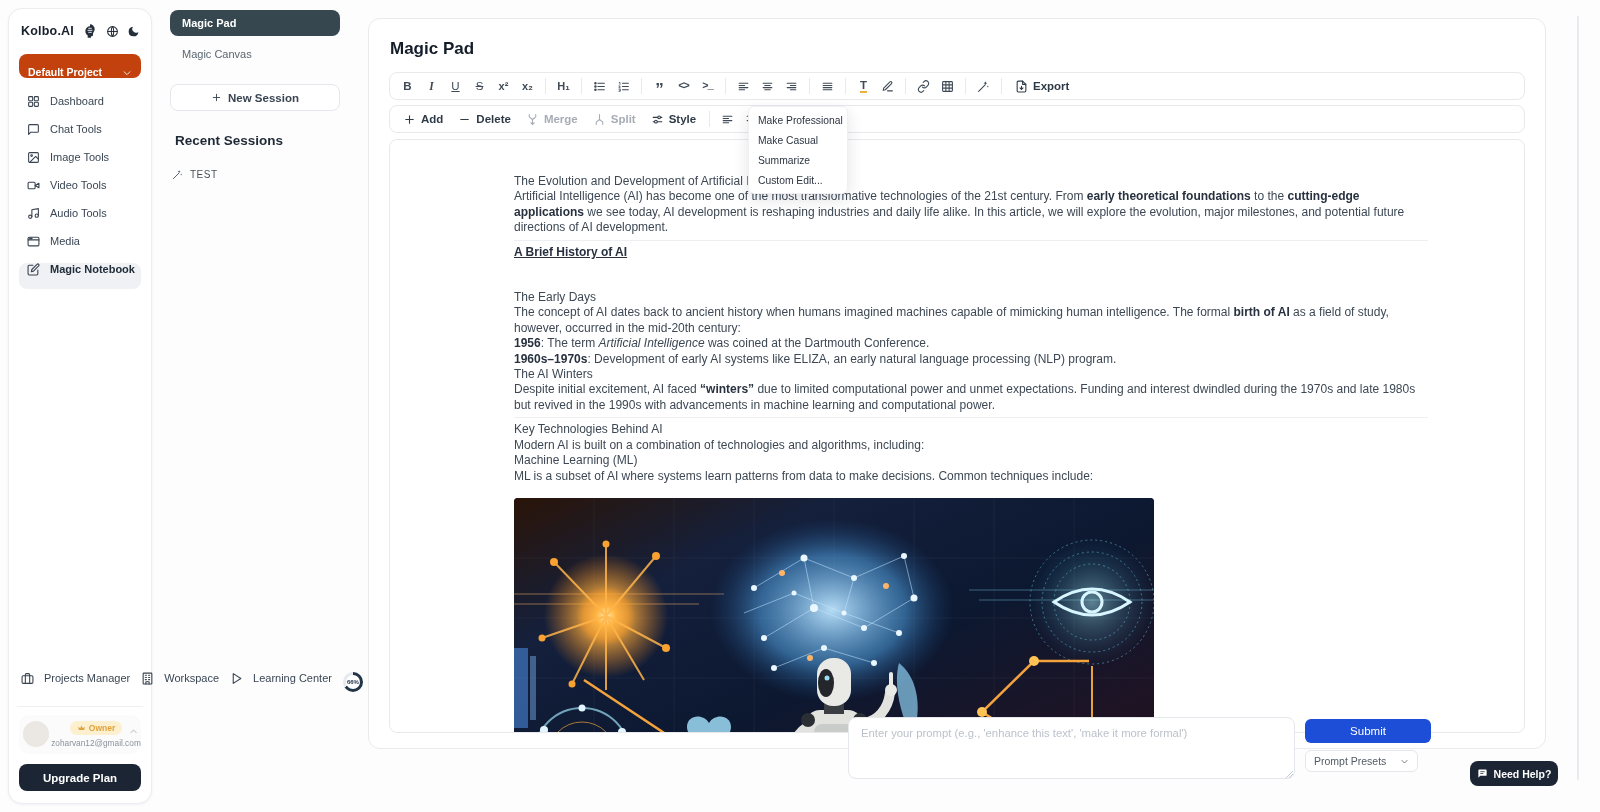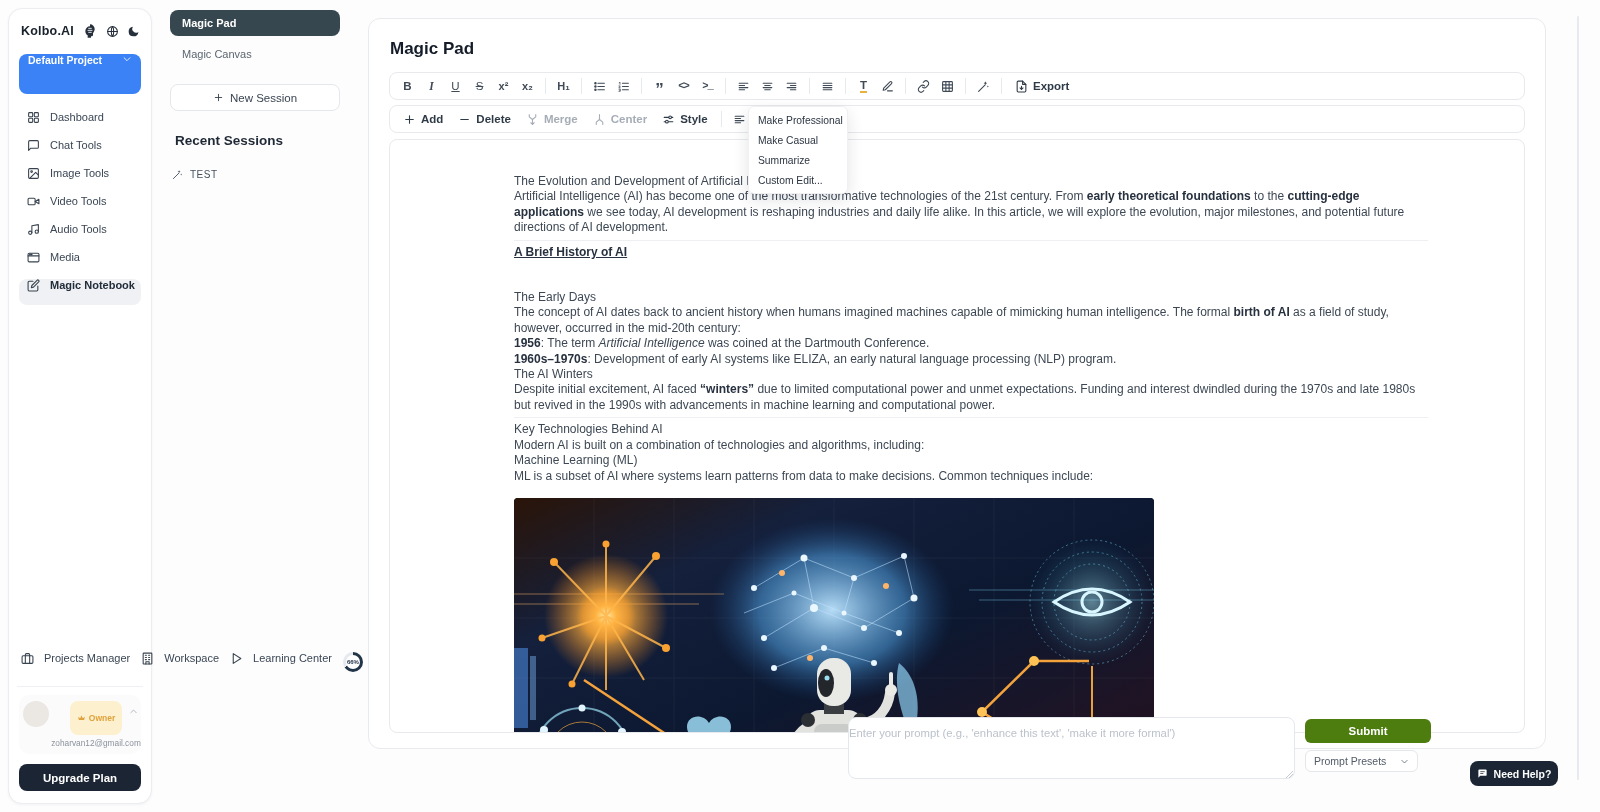--- a/index.html
+++ b/index.html
@@ -11,57 +11,57 @@
   .icx svg{width:13px;height:13px;display:block}
 
   
   .sidebar{position:absolute;left:8px;top:8px;width:144px;height:796px;background:#fff;
            border:1px solid #ececf1;border-radius:14px;box-shadow:0 1px 3px rgba(20,30,50,.05);
            display:flex;flex-direction:column;padding:14px 10px 12px}
   .logo-row{display:flex;align-items:center;gap:8px;padding-left:2px}
   .brand{font-weight:bold;font-size:12.5px;color:#17202b;letter-spacing:.2px}
   .logo-row .icx{color:#26303c}
   .logo-row .icx.brainic svg{width:16px;height:16px}
-  .project-btn{margin-top:15px;height:40px;background:#3b82f6;border:none;border-radius:8px;color:#fff;
-               font-weight:bold;font-size:10.5px;display:flex;align-items:flex-start;justify-content:space-between;
+  .project-btn{margin-top:15px;height:24px;background:#c2410c;border:none;border-radius:8px;color:#fff;
+               font-weight:bold;font-size:10.5px;display:flex;align-items:flex-end;justify-content:space-between;
                padding:0 9px;cursor:pointer}
   .project-btn .icx svg{width:10px;height:10px}
   #nav-main{margin-top:17px;display:flex;flex-direction:column;gap:2px}
   .nav-item{display:flex;align-items:flex-start;gap:10px;height:26px;padding:0 8px;border-radius:8px;
             color:#3a4654;font-size:11px;cursor:pointer;white-space:nowrap}
   .nav-item.active{background:#eff1f4;font-weight:bold;color:#222d3a}
   .nav-item .icx{flex:none;color:#39434f}
   #nav-footer{margin-top:auto;display:flex;gap:7px}
   #nav-footer .nav-item{height:24px;padding:0 2px}
   .badge-ring{width:20px;height:20px;border-radius:50%;flex:none;margin-left:1px;
               background:conic-gradient(#223448 0 66%,#e6e9ee 66% 100%);
               display:flex;align-items:center;justify-content:center}
   .badge-ring b{width:14px;height:14px;background:#fff;border-radius:50%;font-size:6px;
                 display:flex;align-items:center;justify-content:center;color:#223448}
   .divider{height:1px;background:#eef0f3;margin:10px -2px 8px}
   .user-row{display:flex;align-items:flex-start;gap:6px;background:#fbfbfc;border-radius:10px;
             padding:6px 4px;position:relative;cursor:pointer}
   .avatar{width:26px;height:26px;border-radius:50%;background:#ebe7e3;flex:none}
   .user-col{display:flex;flex-direction:column;align-items:center;gap:3px;flex:1;min-width:0}
   .role-badge{background:#fcf0cf;color:#e0a23b;font-size:8.5px;font-weight:bold;border-radius:8px;
-              padding:12px 7px;display:flex;gap:3px;align-items:center}
+              padding:2px 7px;display:flex;gap:3px;align-items:center}
   .role-badge .icx svg{width:9px;height:9px}
   .email{font-size:8.3px;color:#8b929c;white-space:nowrap}
   .chev-up{position:absolute;right:3px;top:12px;color:#9aa1ab}
   .chev-up svg{width:9px;height:9px}
   .upgrade{margin-top:10px;height:27px;background:#1b2534;color:#fff;border:none;border-radius:8px;
            font-weight:bold;font-size:11.5px;cursor:pointer}
 
   
   .sessions{position:absolute;left:160px;top:0;width:190px;height:812px;padding:10px 10px 0}
   .tab{height:26px;display:flex;align-items:center;padding:0 12px;border-radius:8px;font-size:11px;
        color:#5c6670;cursor:pointer;margin-bottom:5px}
   .tab.active{background:#37474f;color:#fff;font-weight:bold}
   .new-session{margin-top:17px;width:100%;height:27px;background:#fff;border:1px solid #e4e7eb;border-radius:8px;
-               display:flex;align-items:center;justify-content:center;gap:6px;font-size:11.5px;font-weight:normal;
+               display:flex;align-items:center;justify-content:center;gap:6px;font-size:11.5px;font-weight:bold;
                color:#3a4552;cursor:pointer}
   .new-session .icx svg{width:11px;height:11px}
   .recent-title{margin:22px 3px 0;font-size:13.5px;color:#1f2935;padding-left:2px;font-weight:bold}
   #session-list{margin-top:17px}
   .session-item{display:flex;align-items:flex-start;gap:7px;font-size:10px;letter-spacing:.5px;color:#46515d;
                 padding:4px 2px;cursor:pointer}
   .session-item .icx svg{width:11px;height:11px}
 
   
   .content-card{position:absolute;left:368px;top:18px;width:1178px;height:731px;background:#fff;
@@ -100,27 +100,27 @@
   .doc-img{margin-top:14px;width:640px;height:300px;border-radius:4px;overflow:hidden;background:#0c1830}
   .doc-img svg{display:block}
 
   
   .style-menu{position:absolute;left:748px;top:106px;width:100px;background:#fff;border:1px solid #f0f0f3;
               border-radius:6px;box-shadow:0 6px 16px rgba(25,35,55,.12);padding:3px 0;z-index:20}
   .menu-item{padding:4.5px 9px;font-size:10.3px;color:#2c3542;cursor:pointer;white-space:nowrap}
 
   
   .prompt{position:absolute;left:848px;top:717px;width:447px;height:62px;border:1px solid #e4e7eb;
-          border-radius:8px;padding:9px 0;font-size:11.3px;font-family:inherit;color:#333;
+          border-radius:8px;padding:9px 12px;font-size:11.3px;font-family:inherit;color:#333;
           resize:none;z-index:10;background:#fff;outline:none}
   .prompt::placeholder{color:#bcc2cb}
   .resize-corner{position:absolute;left:1285px;top:770px;width:8px;height:8px;z-index:12;
      background:linear-gradient(135deg,transparent 55%,#c6ccd4 55%,#c6ccd4 62%,transparent 62%,transparent 74%,#c6ccd4 74%,#c6ccd4 81%,transparent 81%)}
-  .submit{position:absolute;left:1305px;top:719px;width:126px;height:24px;background:#4d7c0f;color:#fff;
-          border:none;border-radius:6px;font-weight:bold;font-size:11.5px;cursor:pointer;z-index:10}
+  .submit{position:absolute;left:1305px;top:719px;width:126px;height:24px;background:#1d4ed8;color:#fff;
+          border:none;border-radius:6px;font-weight:normal;font-size:11.5px;cursor:pointer;z-index:10}
   .presets{position:absolute;left:1305px;top:750px;width:113px;height:22px;background:#fff;border:1px solid #e4e7eb;
            border-radius:6px;display:flex;align-items:center;justify-content:space-between;padding:0 8px;
            font-size:10.5px;color:#525b66;cursor:pointer;z-index:10}
   .presets .icx svg{width:9px;height:9px}
   .help{position:absolute;left:1470px;top:761px;width:88px;height:25px;background:#1b2534;color:#fff;border:none;
         border-radius:8px;display:flex;align-items:center;justify-content:center;gap:6px;font-weight:bold;
         font-size:10.5px;cursor:pointer;z-index:10}
   .help .icx svg{width:11px;height:11px}
   .scroll-line{position:absolute;left:1577px;top:16px;width:2px;height:764px;background:#e7eaef;border-radius:2px}
 </style>
@@ -482,21 +482,21 @@
         </span>
       <span>Merge</span>
     </button>
     <button class="tb-label-btn dim">
       <span class="icx">
           <svg xmlns="http://www.w3.org/2000/svg" viewBox="0 0 24 24" fill="none" stroke="currentColor" stroke-width="2" stroke-linecap="round" stroke-linejoin="round">
             <path d="M12 3v9"></path>
             <path d="M6 21v-4l6-5 6 5v4"></path>
           </svg>
         </span>
-      <span>Center</span>
+      <span>Split</span>
     </button>
     <button class="tb-label-btn">
       <span class="icx">
           <svg xmlns="http://www.w3.org/2000/svg" viewBox="0 0 24 24" fill="none" stroke="currentColor" stroke-width="2" stroke-linecap="round" stroke-linejoin="round">
             <path d="M4 8h8M18 8h2M4 16h2M12 16h8"></path>
             <circle cx="15" cy="8" r="2.5"></circle>
             <circle cx="9" cy="16" r="2.5"></circle>
           </svg>
         </span>
       <span>Style</span>

